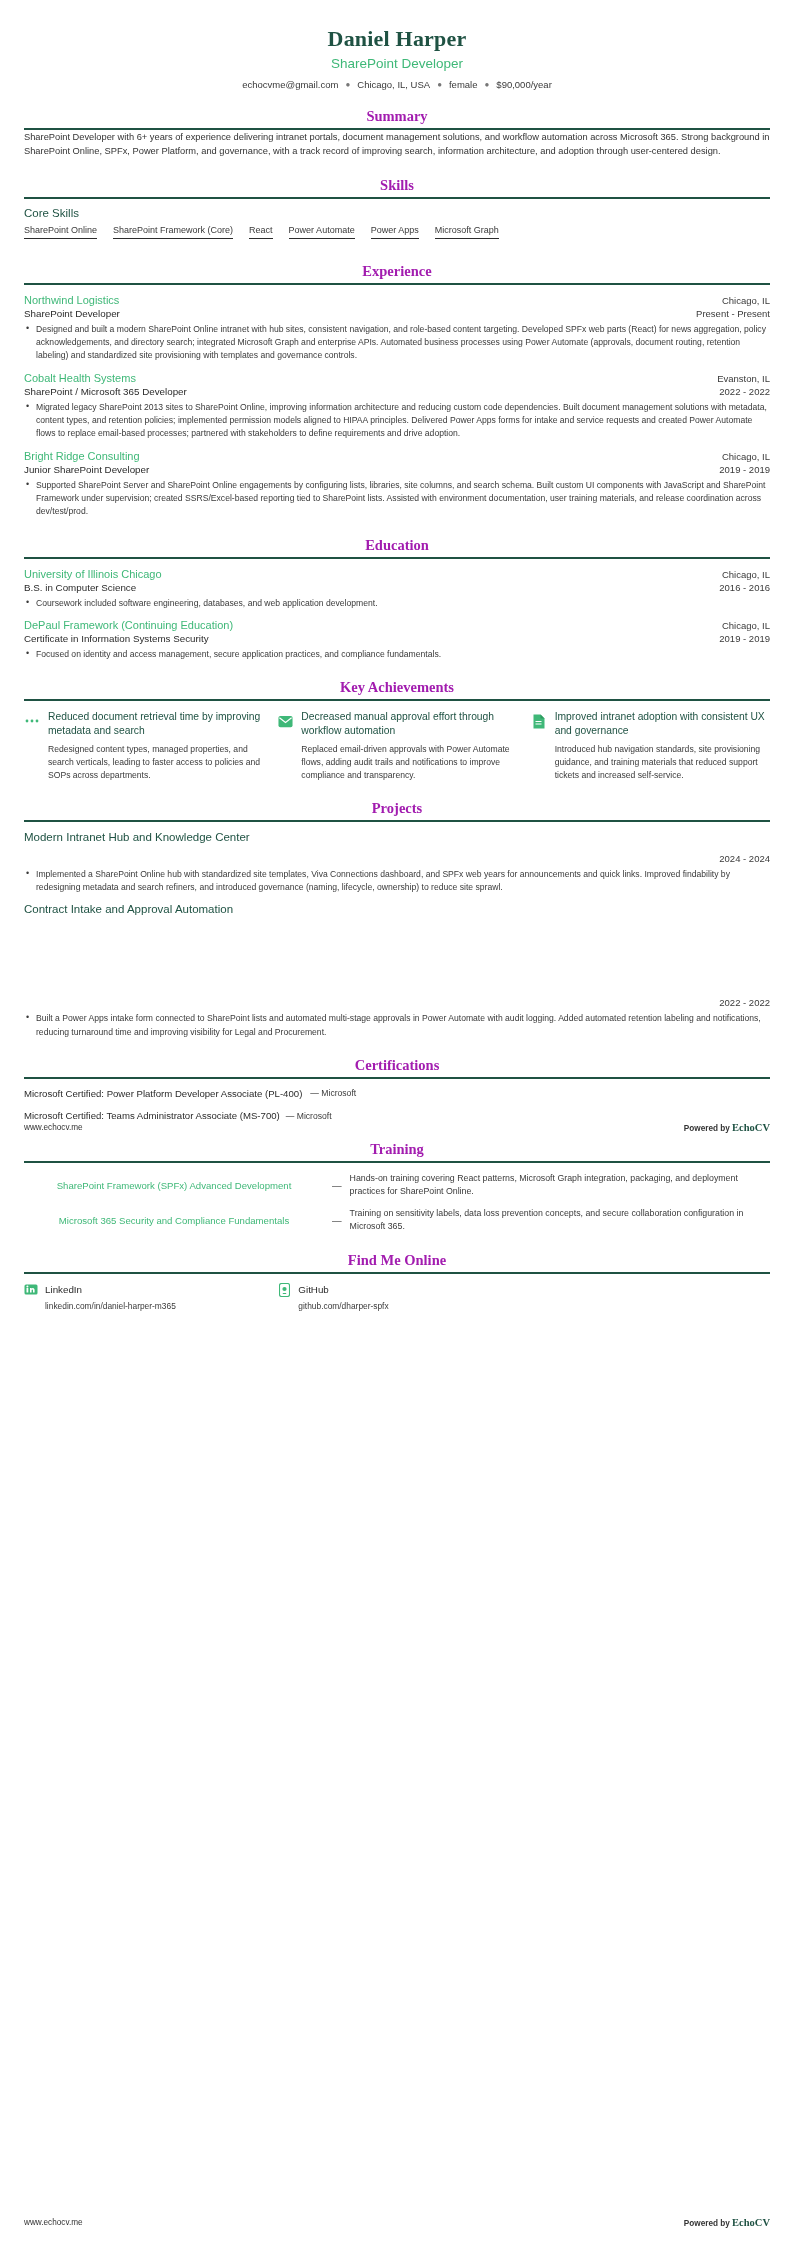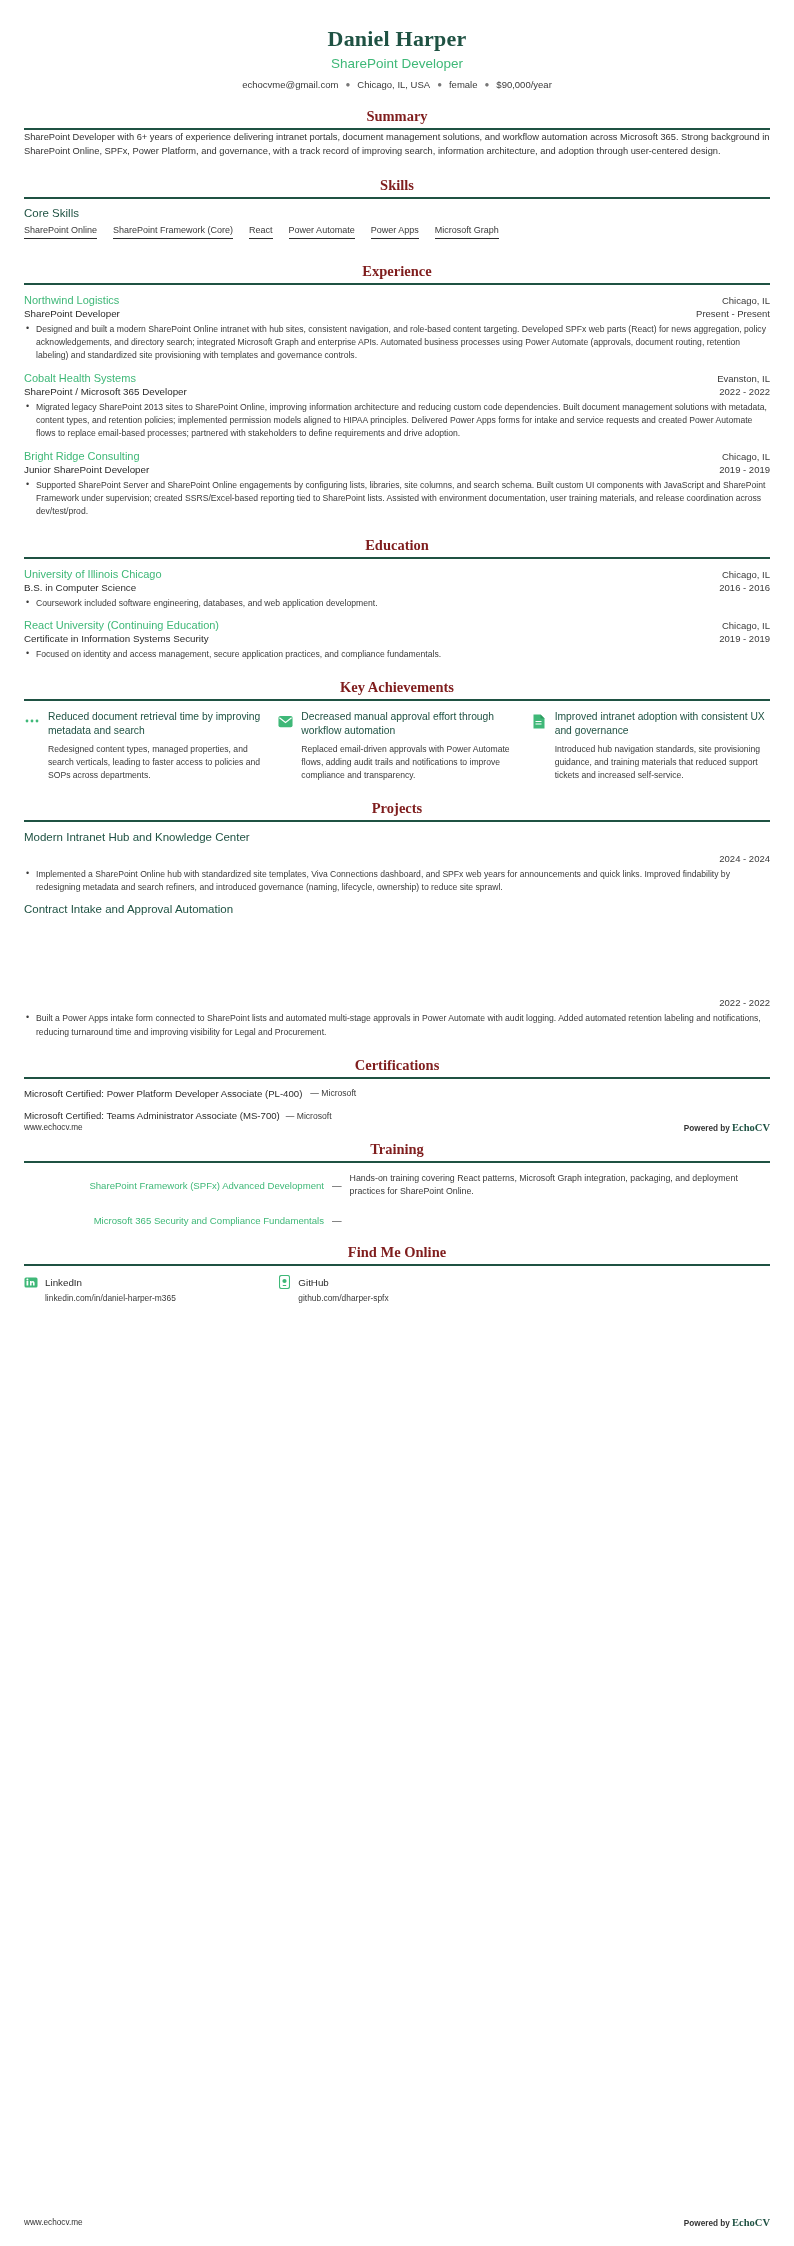--- a/index.html
+++ b/index.html
@@ -38,21 +38,21 @@
   }
   .dot { color: #777; font-size: 8px; line-height: 1; }
 
   
   .sec { margin-top: 18px; }
   .sec-title {
     text-align: center;
     font-family: "Liberation Serif", serif;
     font-size: 14.5px;
     font-weight: bold;
-    color: #7f1d1d;
+    color: #a21caf;
     padding-bottom: 3px;
   }
   .sec-rule { height: 2px; background: #1f5243; width: 100%; }
 
   
   .summary {
     font-size: 9.3px;
     line-height: 1.55;
     color: #333;
     text-align: left;
@@ -175,21 +175,21 @@
   .train {
     margin-top: 9px;
     display: flex;
     gap: 8px;
     align-items: flex-start;
   }
   .train-name {
     flex: 0 0 300px;
     font-size: 9.6px;
     color: #3fb878;
-    text-align: right;
+    text-align: center;
     padding-top: 8px;
   }
   .train-dash { color: #3a3a3a; font-size: 9.6px; padding-top: 8px; }
   .train-desc {
     flex: 1 1 auto;
     font-size: 8.8px;
     line-height: 1.5;
     color: #3a3a3a;
   }
 
@@ -333,21 +333,21 @@
         <span class="entry-role">B.S. in Computer Science</span>
         <span class="entry-date">2016 - 2016</span>
       </div>
       <ul class="bullets">
         <li>Coursework included software engineering, databases, and web application development.</li>
       </ul>
     </div>
 
     <div class="entry">
       <div class="entry-row">
-        <span class="entry-org">React University (Continuing Education)</span>
+        <span class="entry-org">DePaul Framework (Continuing Education)</span>
         <span class="entry-loc">Chicago, IL</span>
       </div>
       <div class="entry-row">
         <span class="entry-role">Certificate in Information Systems Security</span>
         <span class="entry-date">2019 - 2019</span>
       </div>
       <ul class="bullets">
         <li>Focused on identity and access management, secure application practices, and compliance fundamentals.</li>
       </ul>
     </div>
@@ -446,20 +446,21 @@
 
     <div class="train">
       <span class="train-name">SharePoint Framework (SPFx) Advanced Development</span>
       <span class="train-dash">—</span>
       <span class="train-desc">Hands-on training covering React patterns, Microsoft Graph integration, packaging, and deployment practices for SharePoint Online.</span>
     </div>
 
     <div class="train">
       <span class="train-name">Microsoft 365 Security and Compliance Fundamentals</span>
       <span class="train-dash">—</span>
+      <span class="train-desc">Training on sensitivity labels, data loss prevention concepts, and secure collaboration configuration in Microsoft 365.</span>
     </div>
   </div>
 
   <div class="sec">
     <div class="sec-title">Find Me Online</div>
     <div class="sec-rule"></div>
     <div class="links">
 
       <div class="link-item">
         <div class="link-head">

